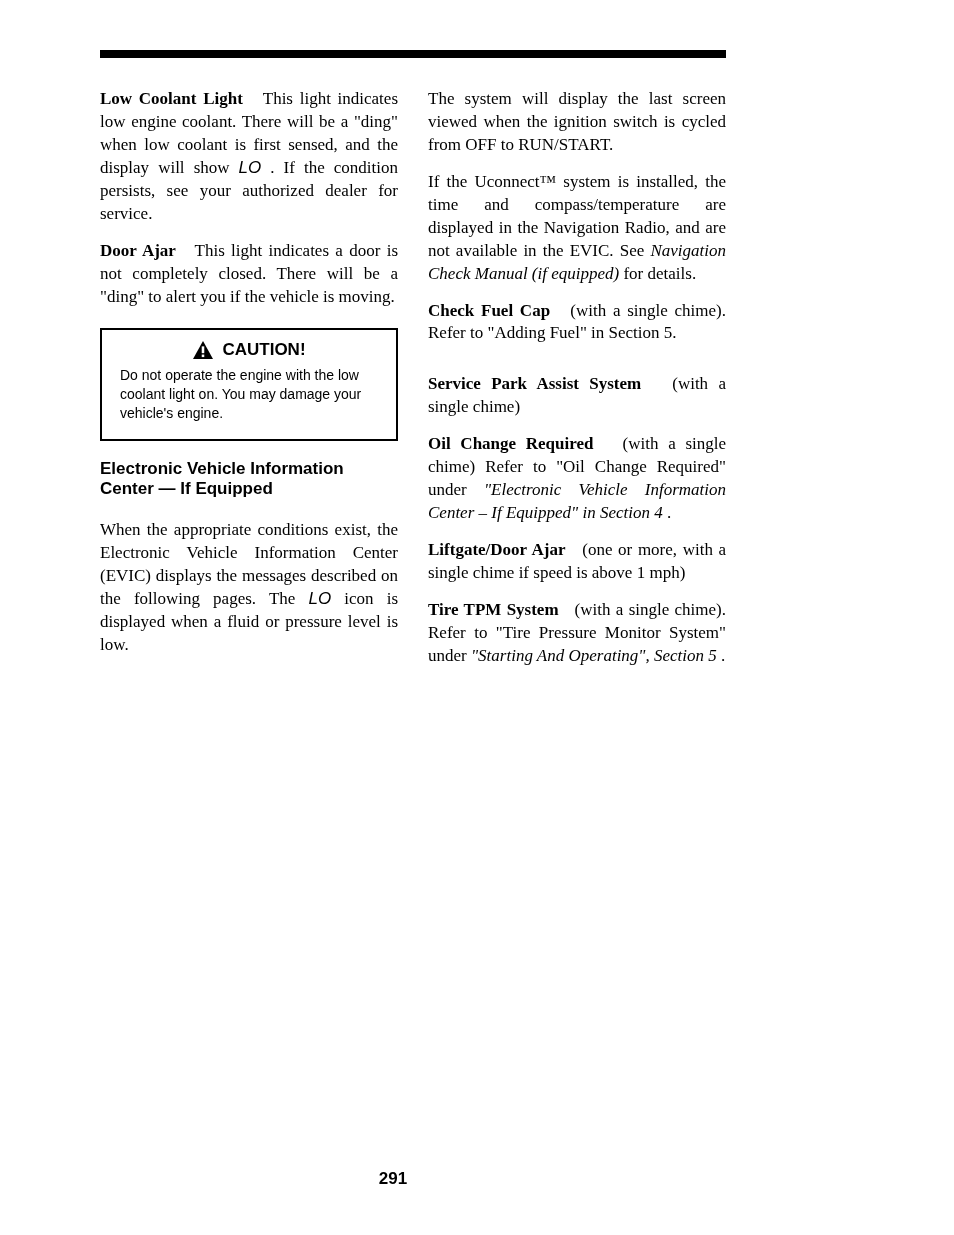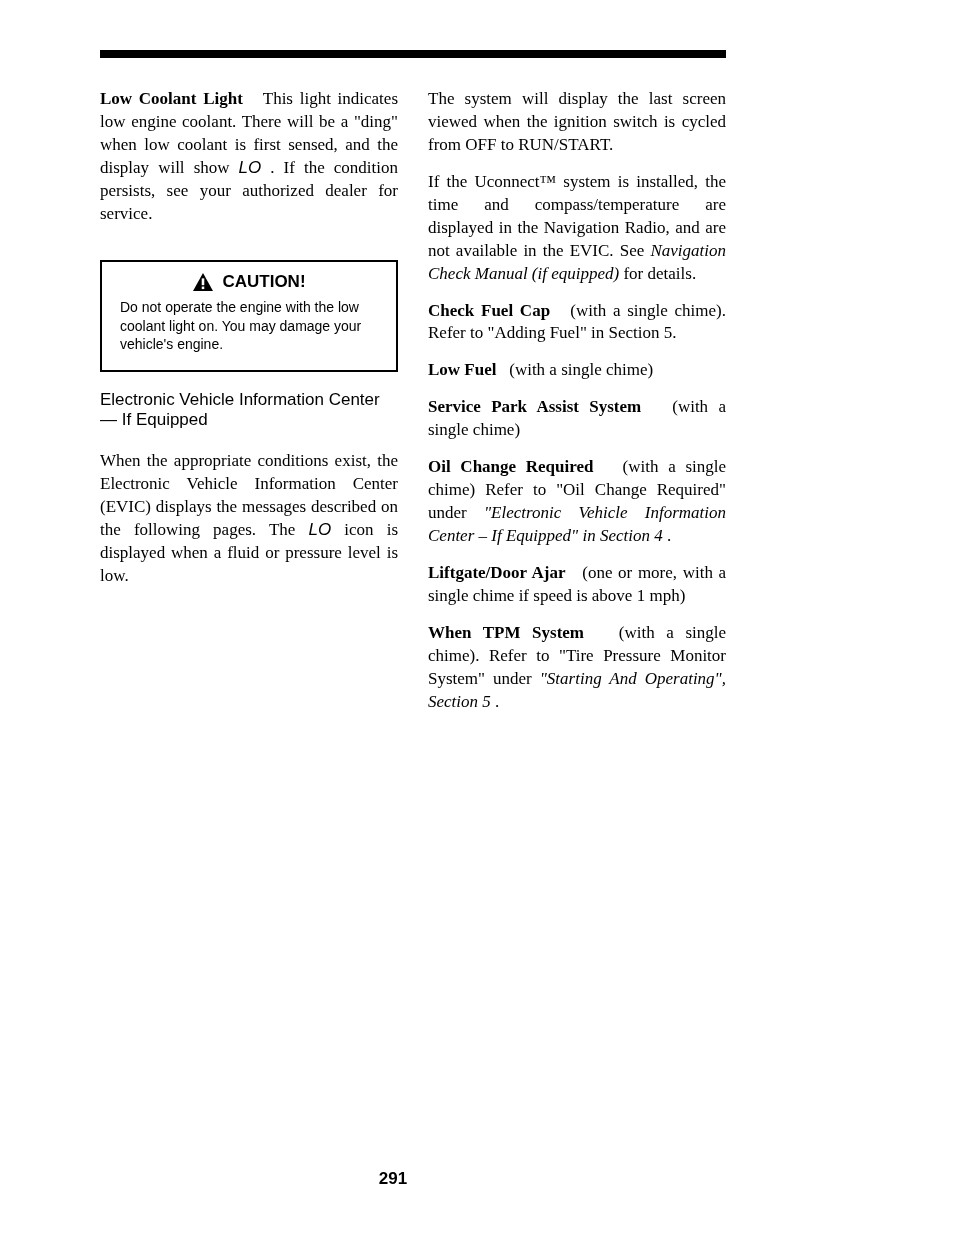--- a/index.html
+++ b/index.html
@@ -68,21 +68,21 @@
     height: 20px;
   }
   .caution-body {
     font-family: Arial, Helvetica, sans-serif;
     font-size: 14px;
     line-height: 1.35;
     text-align: left;
   }
   .subhead {
     font-family: Arial, Helvetica, sans-serif;
-    font-weight: normal;
+    font-weight: bold;
     font-size: 17px;
     margin-bottom: 6px;
     margin-top: 18px;
   }
   .pagenum {
     position: absolute;
     bottom: 46px;
     left: 0;
     width: 100%;
     text-align: center;
@@ -104,20 +104,25 @@
       <p>
         <b>Low Coolant Light</b>
         <span>&nbsp;</span>
         <span>This light indicates low engine coolant. There will be a "ding" when low coolant is first sensed, and the display will show </span>
         <span class="seg7">LO</span>
         <span>. If the condition persists, see your authorized dealer for service.</span>
       </p>
 
       <div class="para-spacer"></div>
 
+      <p>
+        <b>Door Ajar</b>
+        <span>&nbsp;</span>
+        <span>This light indicates a door is not completely closed. There will be a "ding" to alert you if the vehicle is moving.</span>
+      </p>
 
       <div class="caution-box">
         <div class="caution-header">
           <svg viewBox="0 0 24 22">
             <polygon points="12,1 23,21 1,21" fill="#000"></polygon>
             <rect x="10.6" y="7" width="2.8" height="7.5" fill="#fff"></rect>
             <rect x="10.6" y="16" width="2.8" height="2.8" fill="#fff"></rect>
           </svg>
           <span>CAUTION!</span>
         </div>
@@ -151,25 +156,20 @@
       <div class="para-spacer"></div>
 
       <p>
         <b>Check Fuel Cap</b>
         <span>&nbsp;</span>
         <span>(with a single chime). Refer to "Adding Fuel" in Section 5.</span>
       </p>
 
       <div class="para-spacer"></div>
 
-      <p>
-        <b>Low Fuel</b>
-        <span>&nbsp;</span>
-        <span>(with a single chime)</span>
-      </p>
 
       <div class="para-spacer"></div>
 
       <p>
         <b>Service Park Assist System</b>
         <span>&nbsp;</span>
         <span>(with a single chime)</span>
       </p>
 
       <div class="para-spacer"></div>
@@ -186,21 +186,21 @@
 
       <p>
         <b>Liftgate/Door Ajar</b>
         <span>&nbsp;</span>
         <span>(one or more, with a single chime if speed is above 1 mph)</span>
       </p>
 
       <div class="para-spacer"></div>
 
       <p>
-        <b>When TPM System</b>
+        <b>Tire TPM System</b>
         <span>&nbsp;</span>
         <span>(with a single chime). Refer to "Tire Pressure Monitor System" under </span>
         <span class="ital">"Starting And Operating", Section 5</span>
         <span>.</span>
       </p>
     </div>
   </div>
 
   <div class="pagenum">291</div>
 </div>

